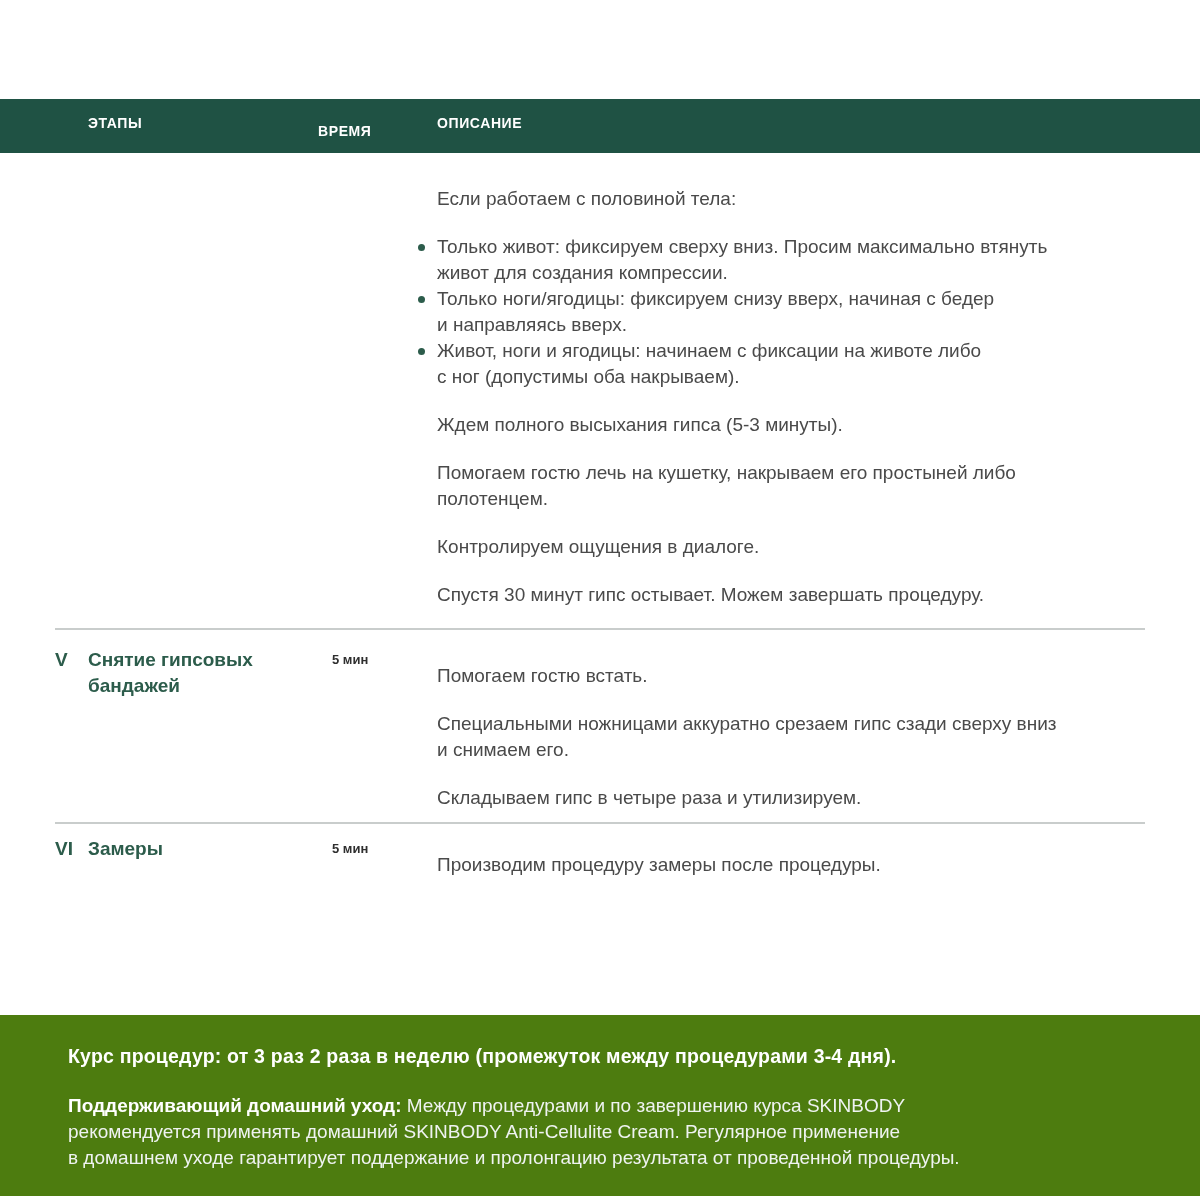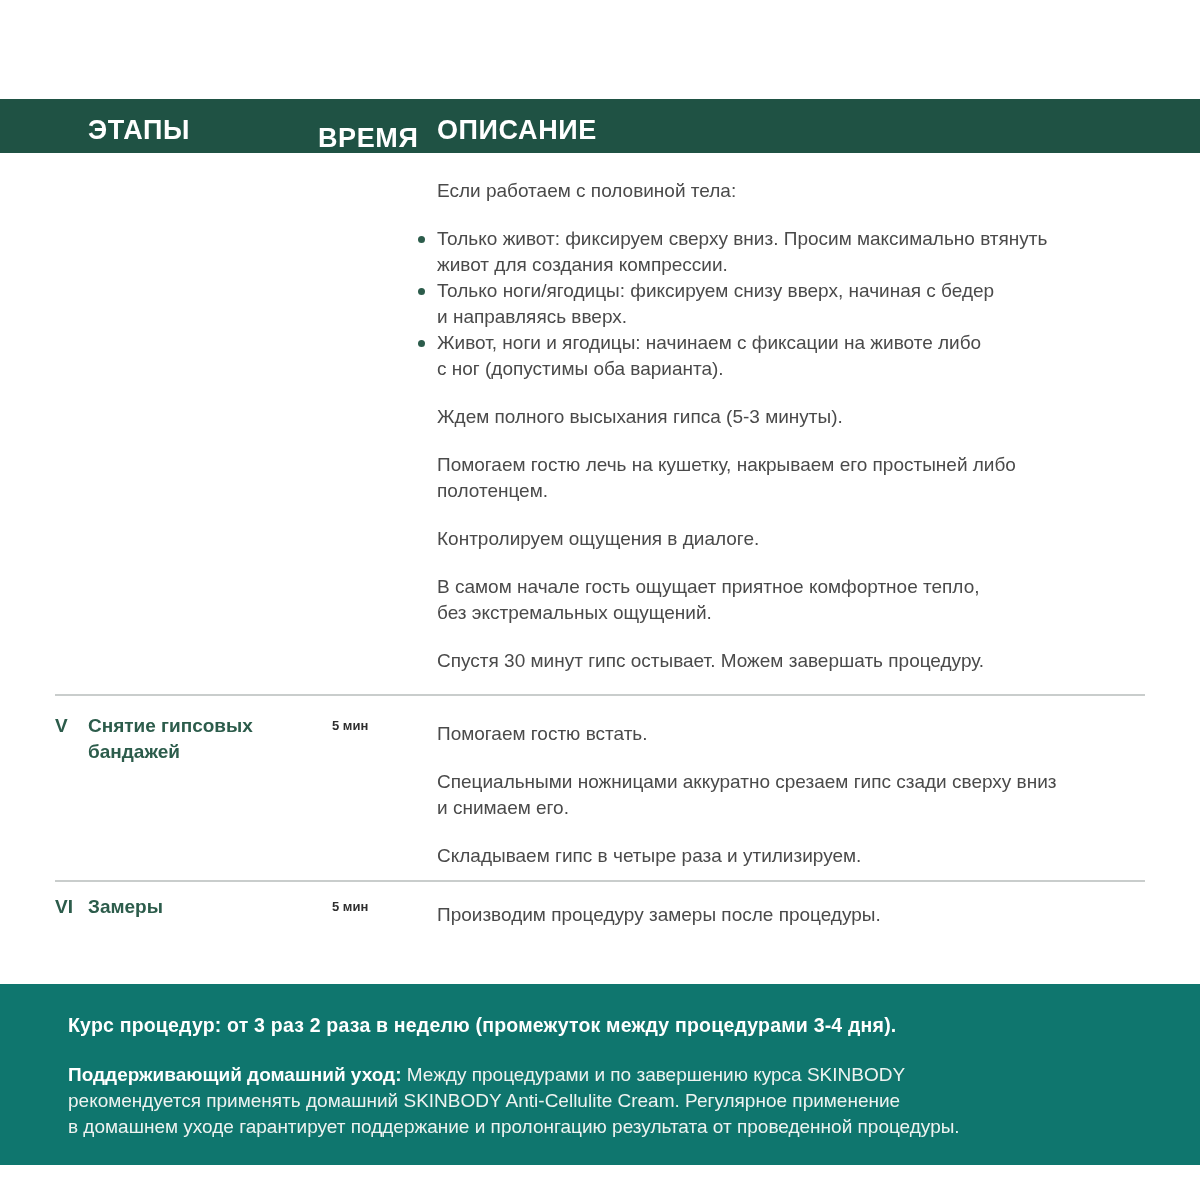--- a/index.html
+++ b/index.html
@@ -17,21 +17,21 @@
   .table-header {
     position: absolute;
     top: 99px; left: 0;
     width: 100%; height: 54px;
     background: #1F5244;
   }
   .table-header span {
     position: absolute;
     top: 16px;
     color: #ffffff;
-    font-size: 27px;
+    font-size: 14px;
     font-weight: 700;
     letter-spacing: 0.6px;
     white-space: nowrap;
   }
   .col-stages { left: 88px; }
   .col-time   { left: 318px; margin-top: 8px; }
   .col-desc   { left: 437px; width: 680px; text-align: left; }
 
   
   .table-body {
@@ -58,21 +58,21 @@
     font-weight: 700;
     color: #2F2F2F;
     line-height: 26px;
   }
   .cell-desc {
     font-size: 19px;
     color: #4A4A4A;
     line-height: 26px;
   }
   .cell-desc p {
-    margin: 8px 0 22px;
+    margin: 16px 0 22px;
     white-space: pre-line;
   }
   .cell-desc p:last-child { margin-bottom: 0; }
   .bullets {
     list-style: none;
     margin: 0 0 22px;
   }
   .bullets li {
     position: relative;
     white-space: pre-line;
@@ -89,23 +89,23 @@
   .divider {
     border: none;
     border-top: 2px solid #C9CDCC;
     margin: 20px 55px 17px 55px;
   }
   .divider.tight { margin: 11px 55px 12px 55px; }
 
   
   .footer {
     position: absolute;
-    top: 984px; left: 0;
+    top: 1015px; left: 0;
     width: 100%; height: 181px;
-    background: #0f766e;
+    background: #4d7c0f;
     padding: 28px 90px 0 68px;
   }
   .footer .course {
     color: #ffffff;
     font-size: 19.5px;
     font-weight: 700;
     letter-spacing: 0.2px;
     line-height: 26px;
     margin: 0 0 24px;
   }
@@ -134,28 +134,26 @@
       <div class="cell-stage"></div>
       <div class="cell-time"></div>
       <div class="cell-desc">
         <p>Если работаем с половиной тела:</p>
         <ul class="bullets">
           <li>Только живот: фиксируем сверху вниз. Просим максимально втянуть
 живот для создания компрессии.</li>
           <li>Только ноги/ягодицы: фиксируем снизу вверх, начиная с бедер
 и направляясь вверх.</li>
           <li>Живот, ноги и ягодицы: начинаем с фиксации на животе либо
-с ног (допустимы оба варианта).</li>
+с ног (допустимы оба накрываем).</li>
         </ul>
         <p>Ждем полного высыхания гипса (5-3 минуты).</p>
         <p>Помогаем гостю лечь на кушетку, накрываем его простыней либо
 полотенцем.</p>
         <p>Контролируем ощущения в диалоге.</p>
-        <p>В самом начале гость ощущает приятное комфортное тепло,
-без экстремальных ощущений.</p>
         <p>Спустя 30 минут гипс остывает. Можем завершать процедуру.</p>
       </div>
     </section>
 
     <hr class="divider">
 
     <section class="row">
       <div class="cell-stage">
         <span class="numeral">V</span>
         <span class="stage-name">Снятие гипсовых

